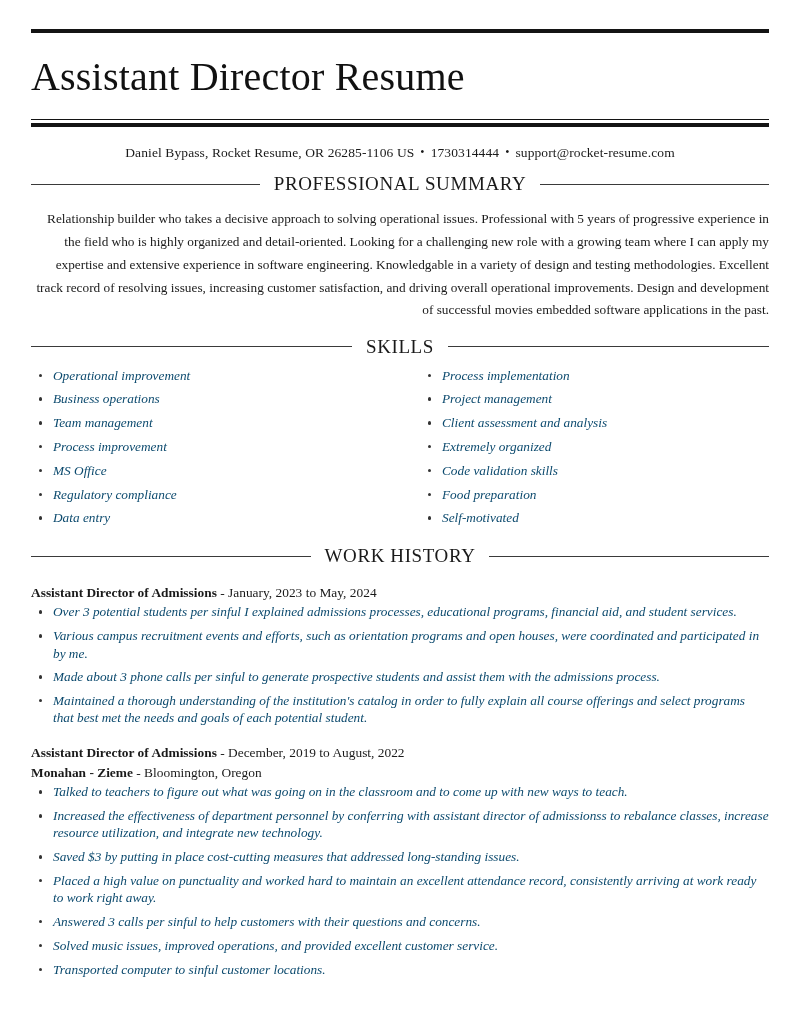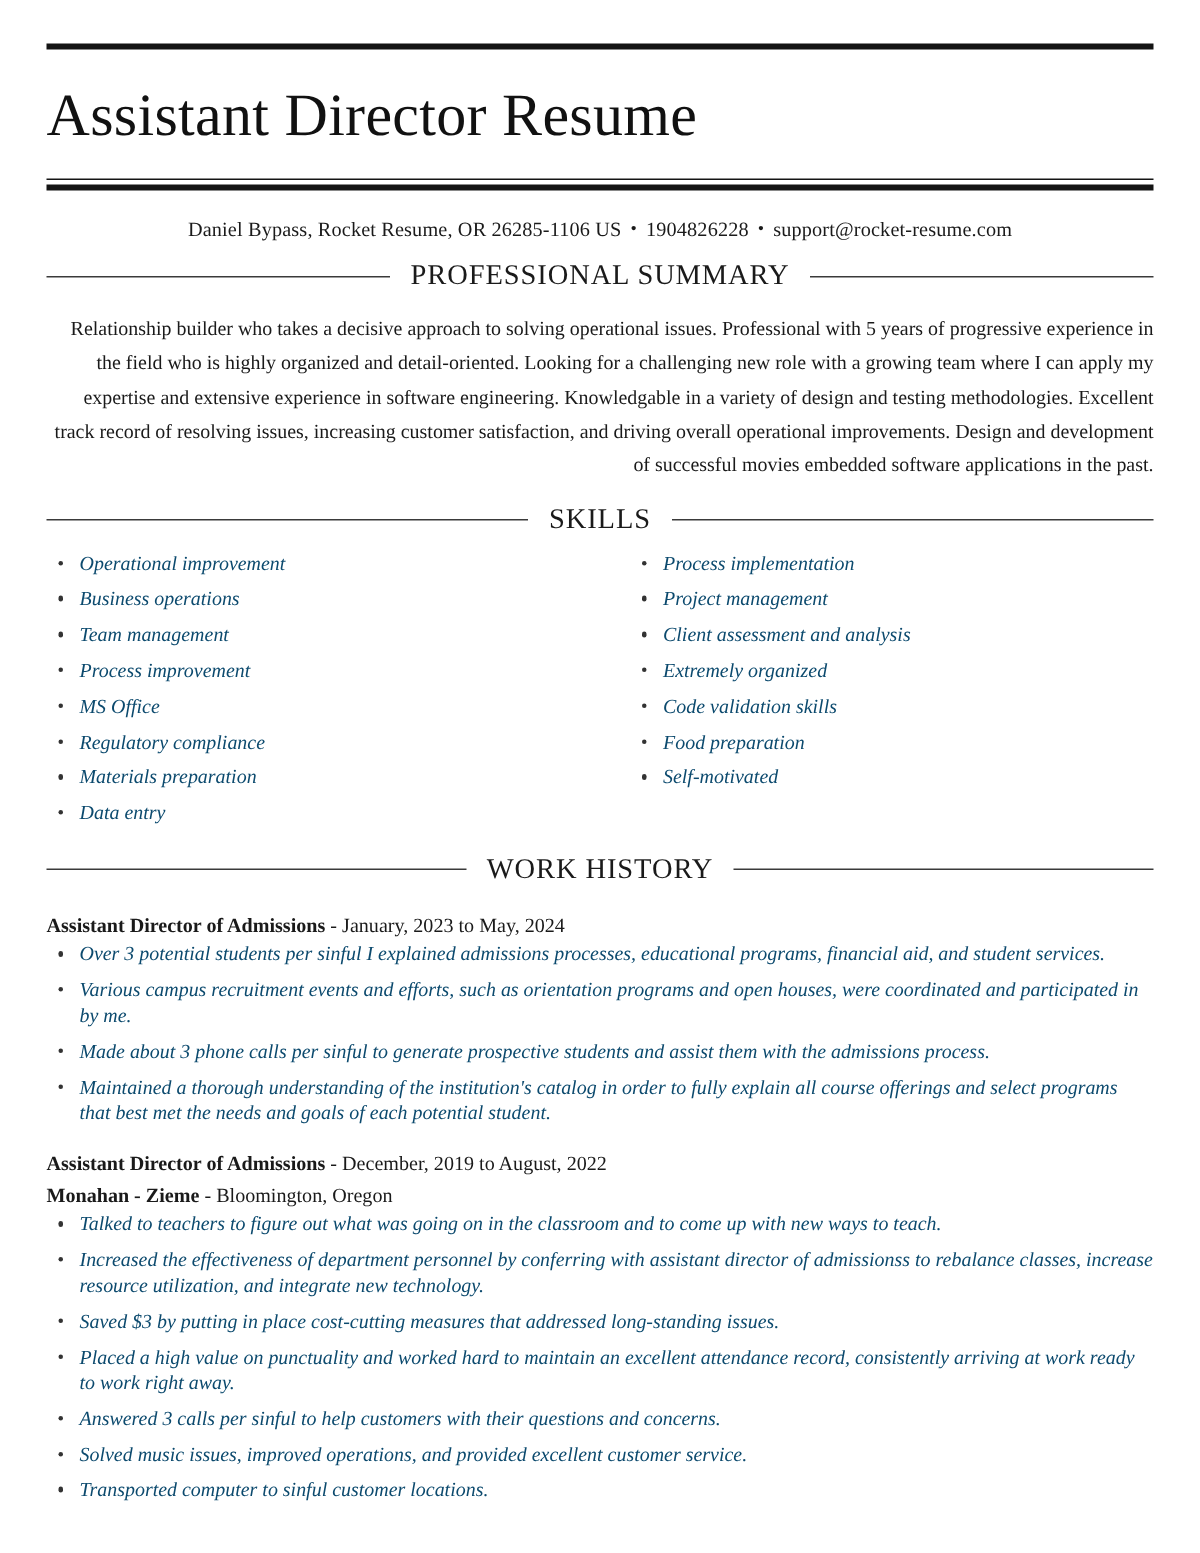--- a/index.html
+++ b/index.html
@@ -170,21 +170,21 @@
 
   <h1 class="doc-title">Assistant Director Resume</h1>
 
   <div class="rule-double">
     <div class="thin"></div>
     <div class="gap"></div>
     <div class="thick"></div>
   </div>
 
   <div class="contact">
-    <span>Daniel Bypass, Rocket Resume, OR 26285-1106 US</span><span class="sep">•</span><span>1904826228</span><span class="sep">•</span><span>support@rocket-resume.com</span>
+    <span>Daniel Bypass, Rocket Resume, OR 26285-1106 US</span><span class="sep">•</span><span>1730314444</span><span class="sep">•</span><span>support@rocket-resume.com</span>
   </div>
 
   <div class="section-head">
     <span class="line"></span>
     <span class="title">PROFESSIONAL SUMMARY</span>
     <span class="line"></span>
   </div>
   <p class="summary">Relationship builder who takes a decisive approach to solving operational issues. Professional with 5 years of progressive experience in the field who is highly organized and detail-oriented. Looking for a challenging new role with a growing team where I can apply my expertise and extensive experience in software engineering. Knowledgable in a variety of design and testing methodologies. Excellent track record of resolving issues, increasing customer satisfaction, and driving overall operational improvements. Design and development of successful movies embedded software applications in the past.</p>
 
   <div class="section-head">
@@ -194,21 +194,20 @@
   </div>
   <div class="skills-wrap">
     <div class="skills-col left">
       <ul class="bullets">
         <li><span>Operational improvement</span></li>
         <li><span>Business operations</span></li>
         <li><span>Team management</span></li>
         <li><span>Process improvement</span></li>
         <li><span>MS Office</span></li>
         <li><span>Regulatory compliance</span></li>
-        <li><span>Materials preparation</span></li>
         <li><span>Data entry</span></li>
       </ul>
     </div>
     <div class="skills-col right">
       <ul class="bullets">
         <li><span>Process implementation</span></li>
         <li><span>Project management</span></li>
         <li><span>Client assessment and analysis</span></li>
         <li><span>Extremely organized</span></li>
         <li><span>Code validation skills</span></li>

